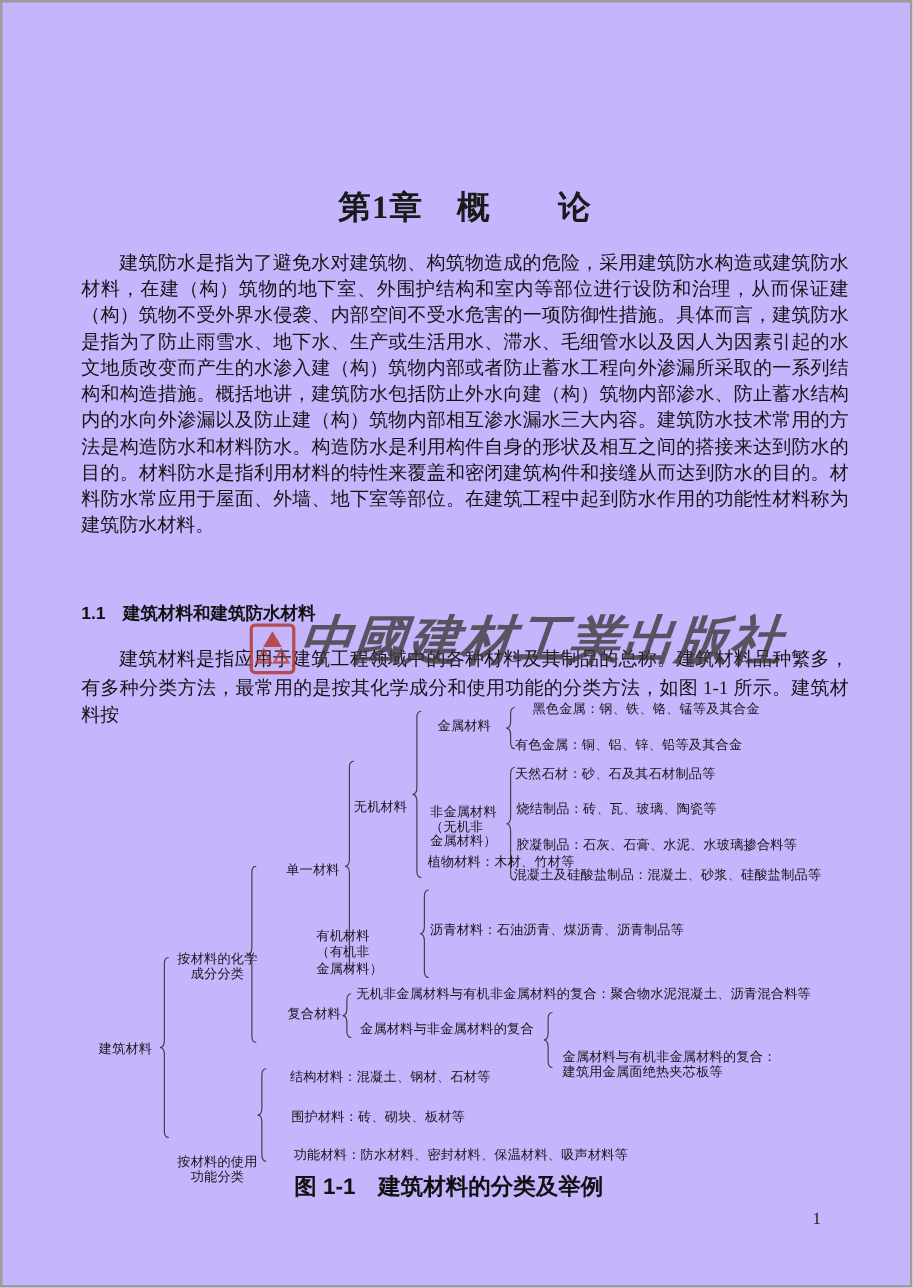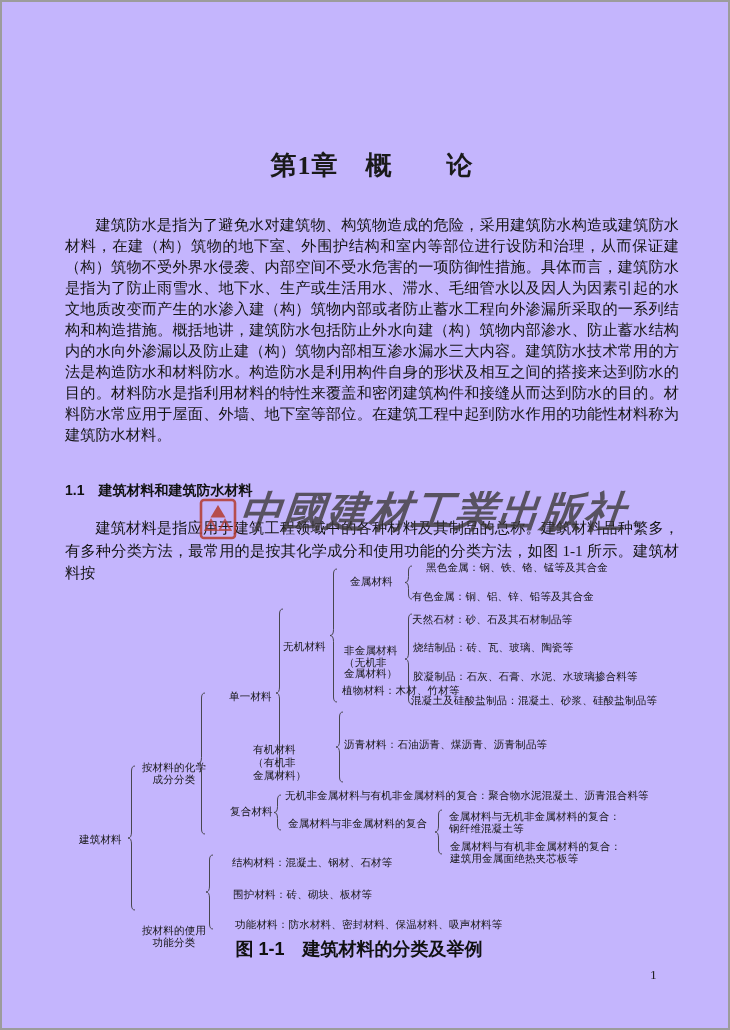--- a/index.html
+++ b/index.html
@@ -10,21 +10,21 @@
     font-family:"Liberation Serif","DejaVu Serif",serif;color:#1a1a1a;
   }
   .chapter-title{
     position:absolute;left:63px;top:146px;width:614px;text-align:center;
     font-size:26px;font-weight:bold;letter-spacing:1px;
   }
   .para{
     position:absolute;left:63px;width:614px;text-align:justify;
     font-size:15.2px;color:#151515;text-indent:2em;
   }
-  .para.p1{top:212px;line-height:21px;}
+  .para.p1{top:199px;line-height:21px;font-family:Liberation Mono, monospace;}
   .para.p2{top:515px;line-height:22.5px;}
   .section-heading{
     position:absolute;left:63px;top:480px;
     font-family:"Liberation Sans","DejaVu Sans",sans-serif;
     font-size:14px;font-weight:bold;color:#111;
   }
   .section-heading .num{margin-right:14px;}
   
   .wm-logo{position:absolute;left:197px;top:496px;z-index:5;}
   .wm-text{
@@ -124,22 +124,20 @@
 
   <span class="tn" style="left:228px;top:803px;">复合材料</span>
   <svg class="brace" style="left:271px;top:792px;" width="9" height="37" viewBox="0 0 9 37">
       <path d="M 8 1 Q 4.5 1 4.5 6 L 4.5 12.5 Q 4.5 18.5 1 18.5 Q 4.5 18.5 4.5 24.5 L 4.5 31 Q 4.5 36 8 36" fill="none" stroke="#3a3a3a" stroke-width="0.9"></path>
     </svg>
   <span class="tn" style="left:283px;top:787px;">无机非金属材料与有机非金属材料的复合：聚合物水泥混凝土、沥青混合料等</span>
   <span class="tn" style="left:286px;top:815px;">金属材料与非金属材料的复合</span>
   <svg class="brace" style="left:432px;top:807px;" width="9" height="46" viewBox="0 0 9 46">
       <path d="M 8 1 Q 4.5 1 4.5 6 L 4.5 17 Q 4.5 23 1 23 Q 4.5 23 4.5 29 L 4.5 40 Q 4.5 45 8 45" fill="none" stroke="#3a3a3a" stroke-width="0.9"></path>
     </svg>
-  <span class="tn lh12" style="left:447px;top:809px;">金属材料与无机非金属材料的复合：
-钢纤维混凝土等</span>
   <span class="tn lh12" style="left:448px;top:839px;">金属材料与有机非金属材料的复合：
 建筑用金属面绝热夹芯板等</span>
 
   <span class="tn lh11 ctr" style="left:137px;top:923px;width:70px;">按材料的使用
 功能分类</span>
   <svg class="brace" style="left:203px;top:852px;" width="9" height="76" viewBox="0 0 9 76">
       <path d="M 8 1 Q 4.5 1 4.5 6 L 4.5 32 Q 4.5 38 1 38 Q 4.5 38 4.5 44 L 4.5 70 Q 4.5 75 8 75" fill="none" stroke="#3a3a3a" stroke-width="0.9"></path>
     </svg>
   <span class="tn" style="left:230px;top:854px;">结构材料：混凝土、钢材、石材等</span>
   <span class="tn" style="left:231px;top:886px;">围护材料：砖、砌块、板材等</span>

